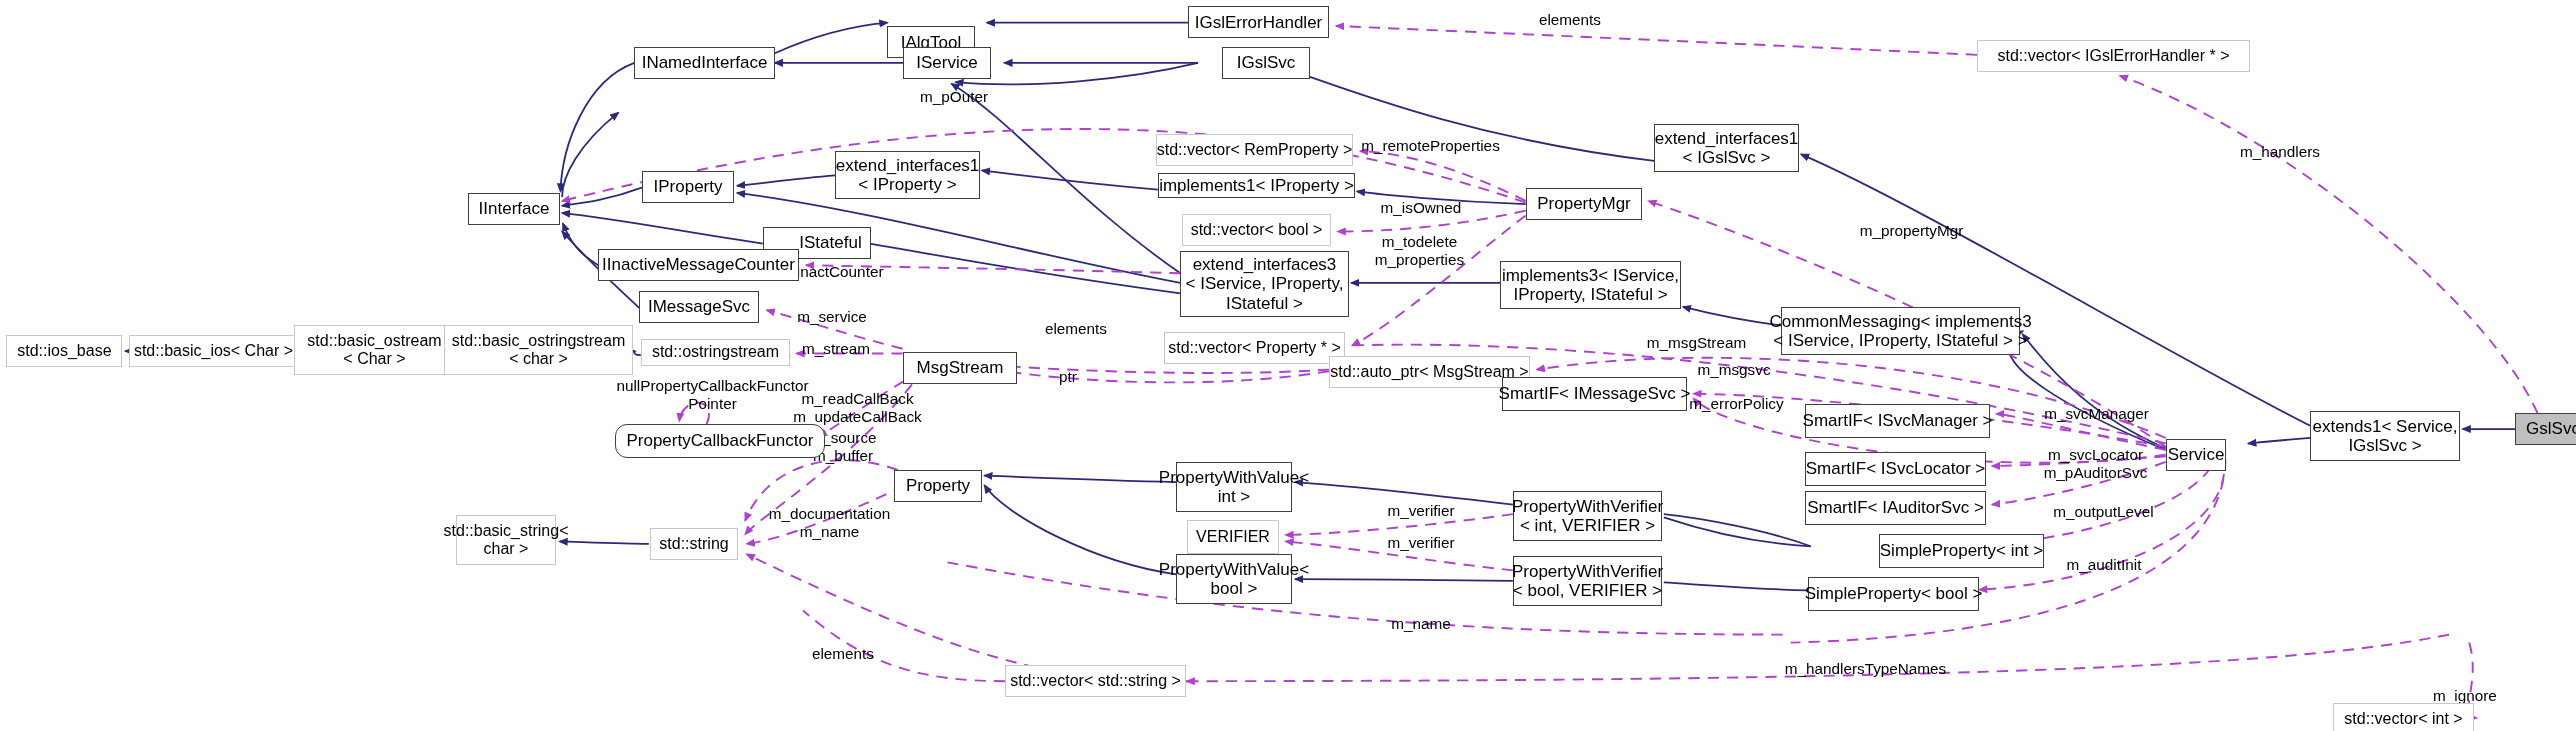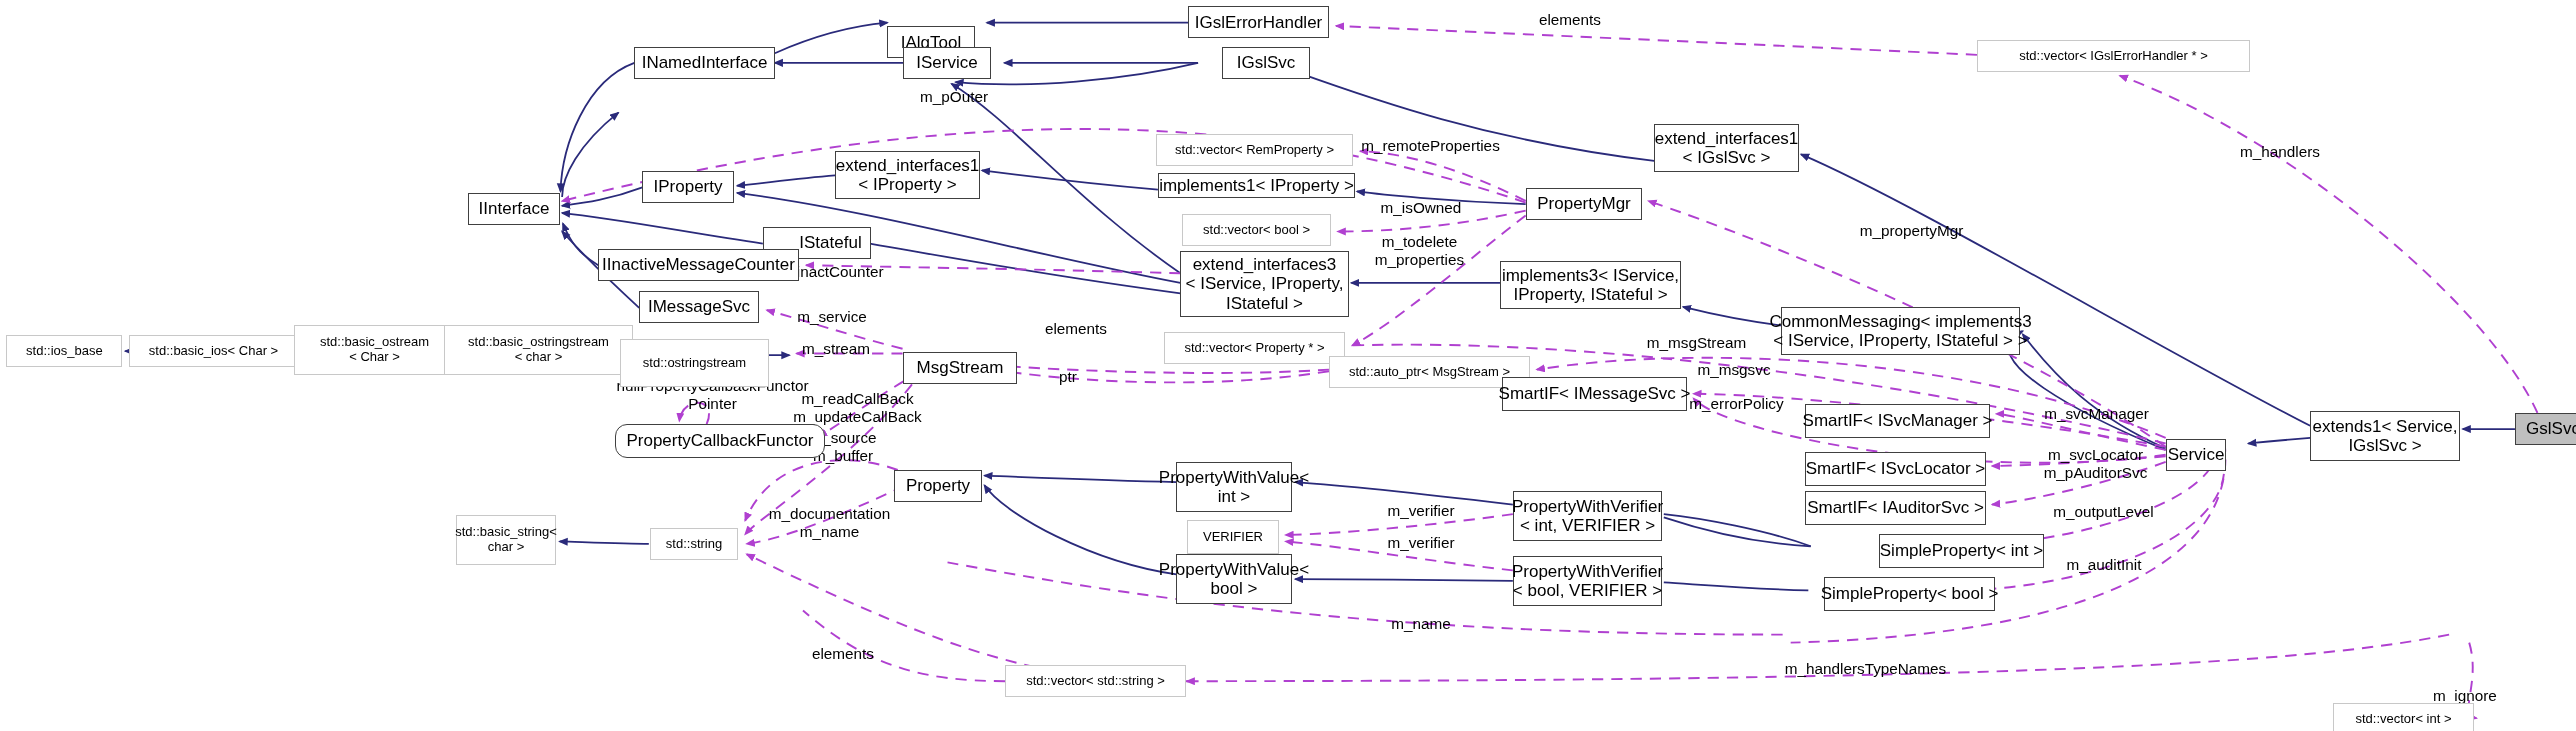--- a/index.html
+++ b/index.html
@@ -37,21 +37,21 @@
     z-index: 5;
   }
   
   .node.cls {
     border: 1.6px solid #404040;
     font-size: 17px;
   }
   
   .node.ext {
     border: 1.6px solid #c8c8c8;
-    font-size: 13px;
+    font-size: 16px;
   }
   
   .node.cur {
     border: 1.6px solid #404040;
     background: #bfbfbf;
     font-size: 17px;
   }
   .elabel {
     position: absolute;
     font-size: 15.3px;
@@ -236,21 +236,21 @@
 IProperty, IStateful &gt;</div>
       <div class="node cls" style="left: 639px; top: 291px; width: 120px; height: 32px;">IMessageSvc</div>
       <div class="node cls" style="left: 1781px; top: 307px; width: 239px; height: 48px;">CommonMessaging&lt; implements3
 &lt; IService, IProperty, IStateful &gt; &gt;</div>
       <div class="node ext" style="left: 6.4px; top: 335px; width: 116px; height: 32px;">std::ios_base</div>
       <div class="node ext" style="left: 129px; top: 335px; width: 169px; height: 32px;">std::basic_ios&lt; Char &gt;</div>
       <div class="node ext" style="left: 294px; top: 325px; width: 161px; height: 50px;">std::basic_ostream
 &lt; Char &gt;</div>
       <div class="node ext" style="left: 444px; top: 325px; width: 189px; height: 50px;">std::basic_ostringstream
 &lt; char &gt;</div>
-      <div class="node ext" style="left: 620px; top: 339px; width: 149px; height: 48px;">std::ostringstream</div>
+      <div class="node ext" style="left: 641px; top: 339px; width: 149px; height: 27px;">std::ostringstream</div>
       <div class="node cls" style="left: 903px; top: 336px; width: 114px; height: 32px; margin-top: 16px;">MsgStream</div>
       <div class="node ext" style="left: 1164px; top: 332px; width: 181px; height: 32px;">std::vector&lt; Property * &gt;</div>
       <div class="node ext" style="left: 1329px; top: 356px; width: 201px; height: 32px;">std::auto_ptr&lt; MsgStream &gt;</div>
       <div class="node cls" style="left: 1502px; top: 377px; width: 185px; height: 34px;">SmartIF&lt; IMessageSvc &gt;</div>
       <div class="node cls" style="left: 1805px; top: 404px; width: 185px; height: 34px;">SmartIF&lt; ISvcManager &gt;</div>
       <div class="node cls" style="left: 2310px; top: 411px; width: 150px; height: 50px;">extends1&lt; Service,
 IGslSvc &gt;</div>
       <div class="node cur" style="left: 2515px; top: 413px; width: 76px; height: 32px;">GslSvc</div>
       <div class="node cls" style="left: 615px; top: 424px; width: 210px; height: 34px; border-radius: 12px;">PropertyCallbackFunctor</div>
       <div class="node cls" style="left: 2166px; top: 439px; width: 60px; height: 32px;">Service</div>
@@ -263,21 +263,21 @@
       <div class="node cls" style="left: 1805px; top: 491px; width: 181px; height: 34px;">SmartIF&lt; IAuditorSvc &gt;</div>
       <div class="node ext" style="left: 456px; top: 515px; width: 100px; height: 50px;">std::basic_string&lt;
 char &gt;</div>
       <div class="node ext" style="left: 1187px; top: 520px; width: 92px; height: 34px;">VERIFIER</div>
       <div class="node ext" style="left: 650px; top: 528px; width: 88px; height: 32px;">std::string</div>
       <div class="node cls" style="left: 1879px; top: 534px; width: 165px; height: 34px;">SimpleProperty&lt; int &gt;</div>
       <div class="node cls" style="left: 1176px; top: 554px; width: 116px; height: 50px;">PropertyWithValue&lt;
 bool &gt;</div>
       <div class="node cls" style="left: 1513px; top: 556px; width: 149px; height: 50px;">PropertyWithVerifier
 &lt; bool, VERIFIER &gt;</div>
-      <div class="node cls" style="left: 1808px; top: 577px; width: 171px; height: 34px; margin-left: 16px;">SimpleProperty&lt; bool &gt;</div>
+      <div class="node cls" style="left: 1808px; top: 577px; width: 171px; height: 34px;">SimpleProperty&lt; bool &gt;</div>
       <div class="node ext" style="left: 1005px; top: 665px; width: 181px; height: 32px;">std::vector&lt; std::string &gt;</div>
       <div class="node ext" style="left: 2333px; top: 703px; width: 141px; height: 32px;">std::vector&lt; int &gt;</div>
     </div>
   <div id="labels-layer">
       <div class="elabel" style="left: 1514px; top: 11.2px; width: 112px;">elements</div>
       <div class="elabel" style="left: 2216px; top: 143px; width: 128px;">m_handlers</div>
       <div class="elabel" style="left: 898px; top: 88px; width: 112px;">m_pOuter</div>
       <div class="elabel" style="left: 1338px; top: 137px; width: 185px;">m_remoteProperties</div>
       <div class="elabel" style="left: 1831px; top: 222px; width: 161px;">m_propertyMgr</div>
       <div class="elabel" style="left: 1357px; top: 199px; width: 128px;">m_isOwned</div>

